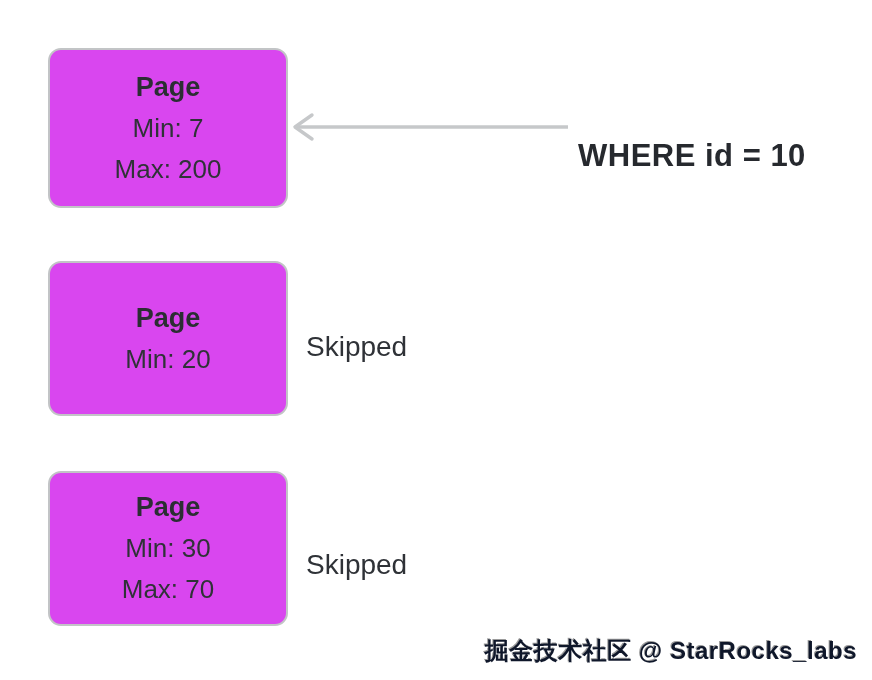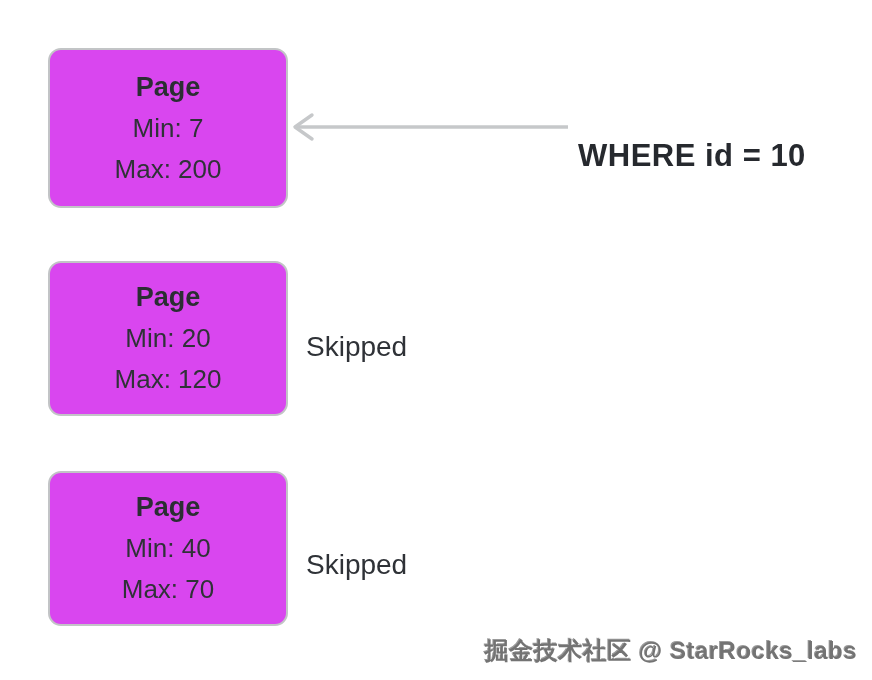--- a/index.html
+++ b/index.html
@@ -67,21 +67,21 @@
     color: #2f3237;
     white-space: nowrap;
     margin-top: 13px;
   }
   .watermark {
     position: absolute;
     right: 15px;
     bottom: 13px;
     font-size: 24px;
     font-weight: 700;
-    color: #737373;
+    color: #0f172a;
     text-shadow: 1px 1px 0 #ffffff, -1px -1px 0 #9a9a9a;
     white-space: nowrap;
     letter-spacing: 0.5px;
   }
 </style>
 </head>
 <body>
 
 <div class="canvas">
 
@@ -94,26 +94,25 @@
   <svg class="arrow-svg" viewBox="0 0 285 30" aria-hidden="true">
     <line x1="280" y1="15" x2="9" y2="15" stroke="#c6c8ca" stroke-width="3.4"></line>
     <polyline points="24,3 7,15 24,27" fill="none" stroke="#c6c8ca" stroke-width="3.4" stroke-linecap="round" stroke-linejoin="round"></polyline>
   </svg>
 
   <div class="where-label">WHERE id = 10</div>
 
   <div class="page-box" style="top:261px; height:155px;">
     <div class="page-title">Page</div>
     <div class="page-line">Min: 20</div>
-    <div class="page-line">Max: 120</div>
   </div>
   <div class="skipped-label" style="top:318px;">Skipped</div>
 
   <div class="page-box" style="top:471px; height:155px;">
     <div class="page-title">Page</div>
-    <div class="page-line">Min: 40</div>
+    <div class="page-line">Min: 30</div>
     <div class="page-line">Max: 70</div>
   </div>
   <div class="skipped-label" style="top:536px;">Skipped</div>
 
   <div class="watermark">掘金技术社区 @ StarRocks_labs</div>
 
 </div>
 
 </body></html>

